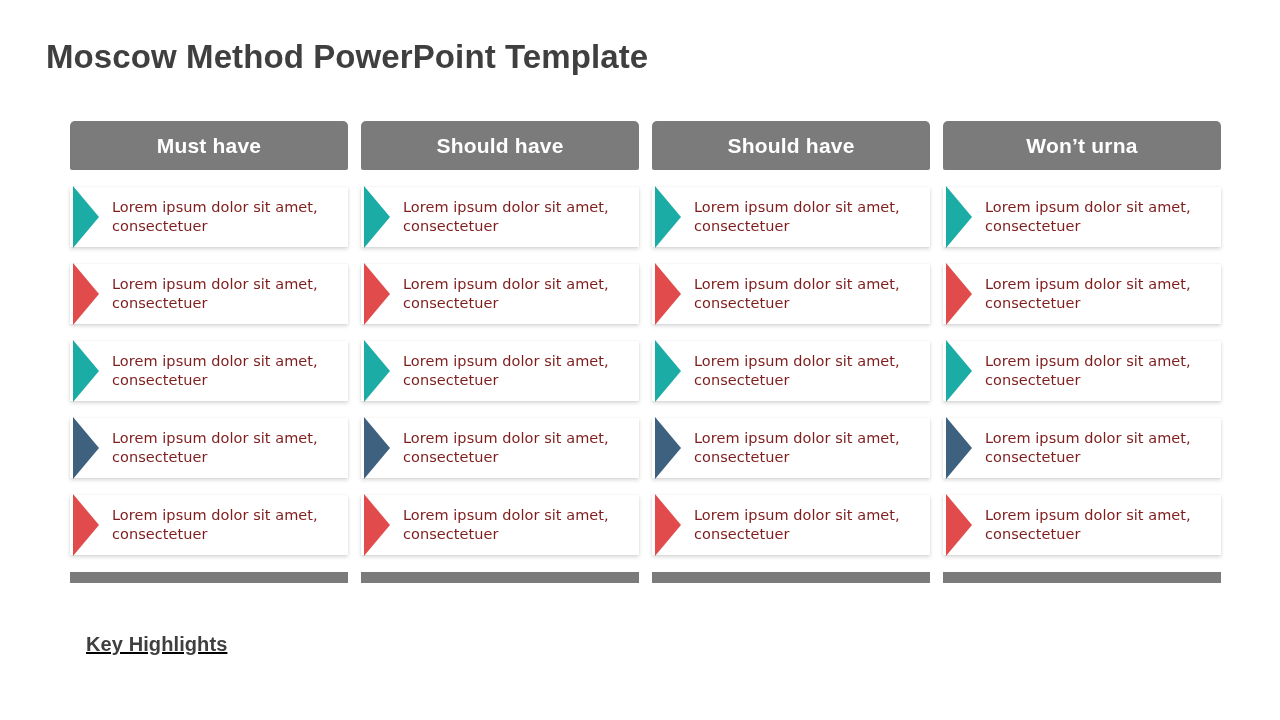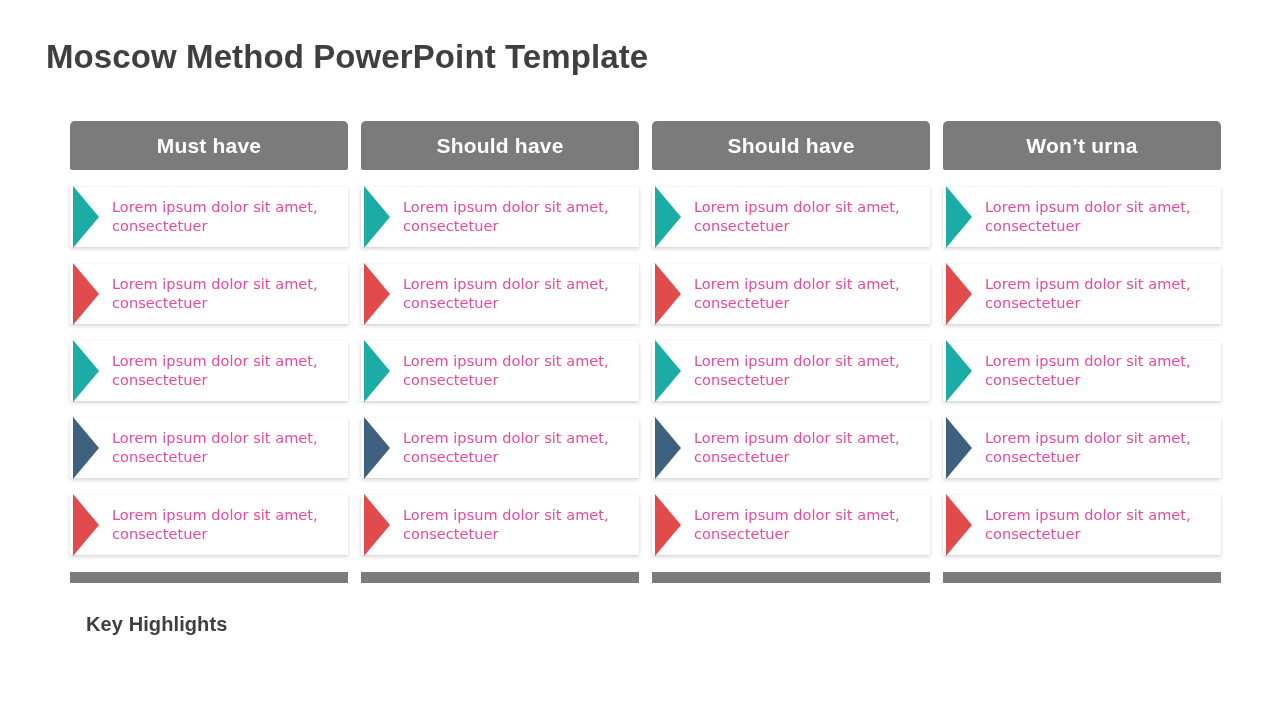--- a/index.html
+++ b/index.html
@@ -88,37 +88,38 @@
     width: 100%;
     height: 100%;
     clip-path: polygon(0% 0%, 0% 100%, 100% 50%);
   }
 
   .card-text {
     margin-left: 42px;
     margin-right: 10px;
     font-size: 14.5px;
     line-height: 19px;
-    color: #ec4899;
+    color: #7f1d1d;
     font-family: "DejaVu Sans", sans-serif;
     letter-spacing: 0.05px;
   }
 
   .col-footer {
     margin-top: 17px;
     height: 11px;
     background: #7b7b7b;
   }
 
   
   .highlights {
     position: absolute;
     left: 86px;
-    top: 613px;
+    top: 633px;
     width: 1115px;
+    text-decoration: underline;
   }
 
   .highlights-title {
     font-size: 20px;
     font-weight: bold;
     color: #3f3f3f;
     letter-spacing: 0.1px;
   }
 
   .highlights-body {

